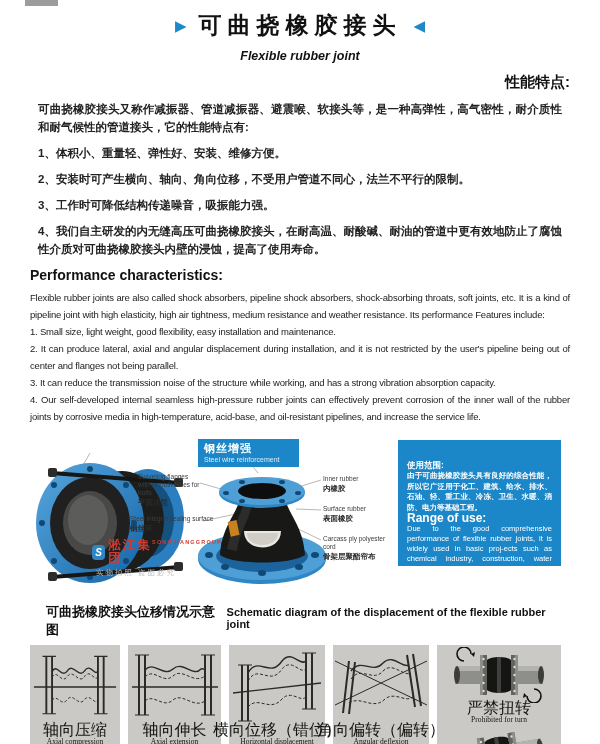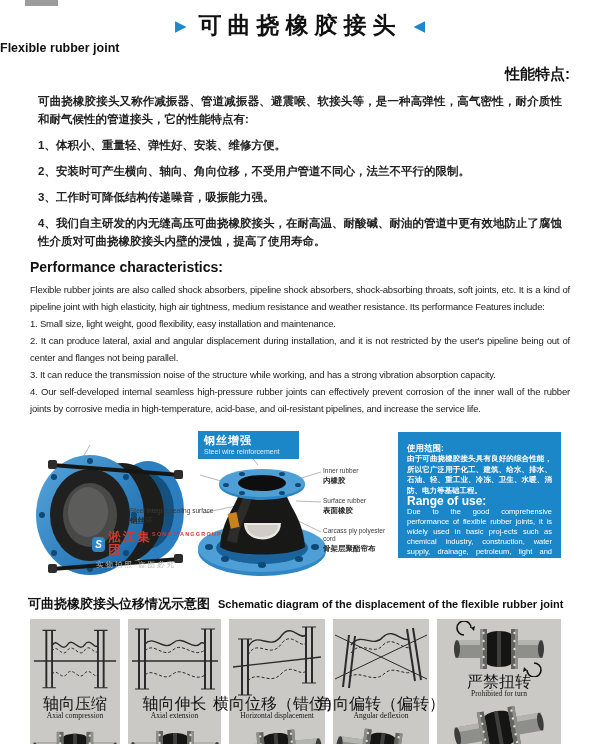--- a/index.html
+++ b/index.html
@@ -5,21 +5,21 @@
   html,body{margin:0;padding:0;}
   body{
     width:600px;height:744px;background:#ffffff;position:relative;overflow:hidden;
     font-family:"Liberation Sans", sans-serif;color:#1c1c1c;
   }
   .smudge{position:absolute;left:25px;top:0;width:33px;height:6px;background:#4a4a4a;opacity:.55;}
   
   .title-row{margin-top:10px;display:flex;align-items:center;justify-content:center;gap:12px;}
   .title-arrow{color:#1e88c9;font-size:15px;line-height:1;}
   .page-title{font-size:23px;font-weight:700;letter-spacing:6px;color:#111;}
-  .subtitle{font-size:12.5px;font-weight:700;color:#111;margin-top:0px;}
+  .subtitle{text-align:center;font-size:12.5px;font-weight:700;color:#111;margin-top:8px;font-style:italic;}
   
   .content{padding:0 30px;}
   .cn-heading{font-size:15px;font-weight:700;margin:10px 0 7px;color:#111;text-align:right;}
   .cn-text p{font-size:11.5px;line-height:18px;margin:8px;font-weight:600;color:#222;text-align:justify;}
   .en-heading{font-size:14px;font-weight:700;margin:9px 0 6px;color:#111;}
   .en-text p{font-size:9.5px;letter-spacing:-0.2px;line-height:17px;margin:0;color:#222;text-align:justify;font-weight:500;}
   
   .products{position:relative;height:160px;margin:8px 30px 0;}
   .blue-label{position:absolute;background:#1b86c8;color:#fff;padding:3px 6px 2px;box-sizing:border-box;}
   .blue-label .bl-cn{font-size:11px;font-weight:700;letter-spacing:1px;display:block;line-height:13px;}
@@ -39,27 +39,27 @@
   .leader-lines{position:absolute;left:0;top:0;pointer-events:none;}
   .watermark{position:absolute;left:62px;top:106px;width:130px;}
   .wm-row{display:flex;align-items:center;gap:3px;}
   .wm-logo{width:15px;height:15px;border-radius:4px;background:#2e86c5;color:#fff;font-size:10px;font-weight:700;
            display:flex;align-items:center;justify-content:center;font-style:italic;}
   .wm-names{display:flex;flex-direction:row;}
   .wm-cn{color:#cf3b30;font-size:12.5px;font-weight:700;letter-spacing:2px;line-height:13px;}
   .wm-en{color:#cf3b30;font-size:5.5px;font-weight:700;letter-spacing:1.2px;line-height:7px;}
   .wm-note{color:#bcbcbc;font-size:7.5px;letter-spacing:2px;margin-top:3px;margin-left:4px;}
   .usage-box{position:absolute;left:368px;top:7px;width:163px;height:126px;background:#1b86c8;color:#fff;
-             padding:11px 9px;box-sizing:border-box;}
+             padding:20px 9px;box-sizing:border-box;}
   .usage-box .u-head-cn{font-size:8.5px;font-weight:700;line-height:11px;}
   .usage-box .u-body-cn{font-size:7.5px;font-weight:700;line-height:10.5px;text-align:justify;}
   .usage-box .u-head-en{font-size:12px;font-weight:700;line-height:11px;}
   .usage-box .u-body-en{font-size:7.5px;line-height:10px;text-align:justify;}
   
-  .disp-header{margin:10px 28px 6px;display:flex;align-items:baseline;gap:8px;}
+  .disp-header{margin:10px 46px 6px;display:flex;align-items:baseline;gap:8px;}
   .disp-cn{font-size:13px;font-weight:700;color:#111;}
   .disp-en{font-size:11px;font-weight:700;color:#111;}
   .panels{margin:0 30px;display:flex;}
   .panel{background:#cac9c5;height:160px;box-sizing:border-box;margin-right:8px;display:flex;flex-direction:column;align-items:center;}
   .panel:last-child{margin-right:0;}
   .p1{width:90px;} .p2{width:93px;} .p3{width:96px;} .p4{width:96px;} .p5{width:124px;}
   .p-diagram{margin-top:4px;}
   .p-label-cn{font-family:Liberation Mono, monospace;font-size:16px;color:#141414;line-height:12px;text-align:center;white-space:nowrap;}
   .p-label-en{font-family:Liberation Serif, serif;font-size:7.5px;color:#141414;line-height:10px;text-align:center;white-space:nowrap;}
   .p-photo{margin-top:2px;}
@@ -186,20 +186,24 @@
       <ellipse cx="47" cy="23" rx="3" ry="2"></ellipse>
         <ellipse cx="87" cy="23" rx="3" ry="2"></ellipse>
     </g>
   </svg>
 
   <div class="blue-label label-steel">
     <span class="bl-cn">钢丝增强</span>
     <span class="bl-en">Steel wire reinforcement</span>
   </div>
 
+  <div class="ann ann-swivel">
+    <span class="ann-en">Swiveling flanges with smooth holes for bolts</span>
+    <span class="ann-cn">平面法兰</span>
+  </div>
   <div class="ann ann-seal">
     <span class="ann-en">Steel integral sealing surface</span>
     <span class="ann-cn">钢丝环</span>
   </div>
   <div class="ann ann-inner">
     <span class="ann-en">Inner rubber</span>
     <span class="ann-cn">内橡胶</span>
   </div>
   <div class="ann ann-surface">
     <span class="ann-en">Surface rubber</span>

